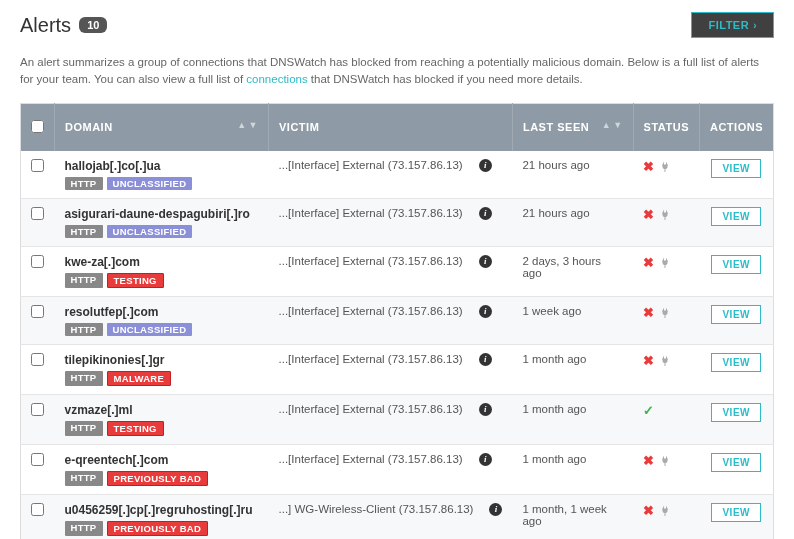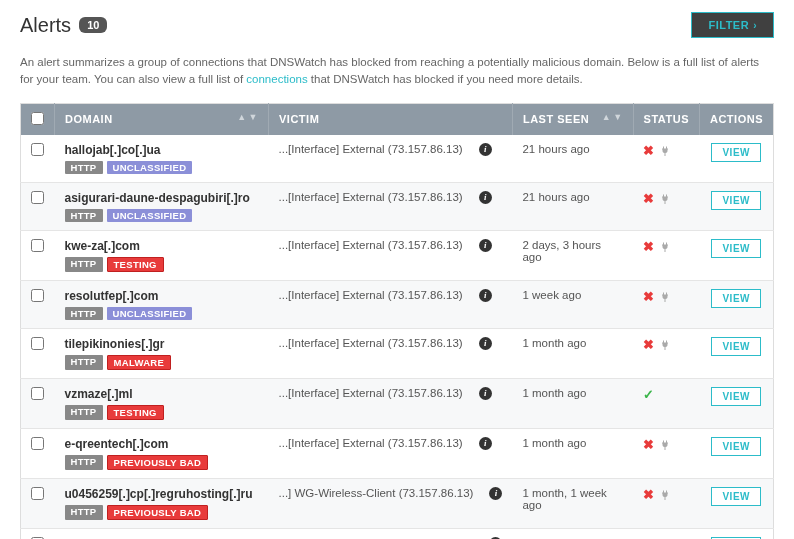--- a/index.html
+++ b/index.html
@@ -5,21 +5,21 @@
 * { box-sizing: border-box; margin: 0; padding: 0; }
 body { font-family: -apple-system, BlinkMacSystemFont, "Segoe UI", Arial, sans-serif; font-size: 12px; color: #333; background: #fff; padding: 12px 20px; width: 794px; }
 .header-row { display: flex; justify-content: space-between; align-items: center; margin-bottom: 16px; }
 .page-title { font-size: 20px; font-weight: 400; color: #333; display: flex; align-items: center; gap: 8px; }
 .count-badge { background: #555; color: #fff; border-radius: 6px; padding: 2px 8px; font-size: 11px; font-weight: 600; }
 .filter-btn { background: #404040; border: 1px solid #2cbcc9; color: #2cbcc9; padding: 6px 16px; font-size: 11px; font-weight: 600; letter-spacing: 0.5px; cursor: pointer; display: flex; align-items: center; gap: 4px; }
 .filter-btn .chev { font-size: 10px; }
 .desc { color: #666; font-size: 11.5px; line-height: 1.5; margin-bottom: 14px; }
 .desc a { color: #2cbcc9; text-decoration: none; }
 .table { width: 100%; border-collapse: collapse; border: 1px solid #ddd; }
-.table thead th { background: #8e9aa5; color: #fff; font-size: 11px; font-weight: 700; letter-spacing: 0.5px; text-align: left; padding: 8px 10px; border-right: 1px solid #a0aab3; white-space: nowrap; }
+.table thead th { background: #8e9aa5; color: #fff; font-size: 11px; font-weight: 700; letter-spacing: 0.5px; text-align: left; padding: 16px 10px; border-right: 1px solid #a0aab3; white-space: nowrap; }
 .table thead th:last-child { border-right: none; text-align: center; }
 .col-check { width: 32px; text-align: center; }
 .col-domain { width: 215px; }
 .col-victim { width: 220px; }
 .col-last { width: 126px; }
 .col-status { width: 65px; text-align: center; }
 .col-actions { width: 70px; text-align: center; }
 .sort-arrows { float: right; display: inline-flex; gap: 2px; }
 .sort-arrows span { font-size: 9px; color: #d0d6db; line-height: 1; }
 .table tbody tr { border-bottom: 1px solid #e5e5e5; }

